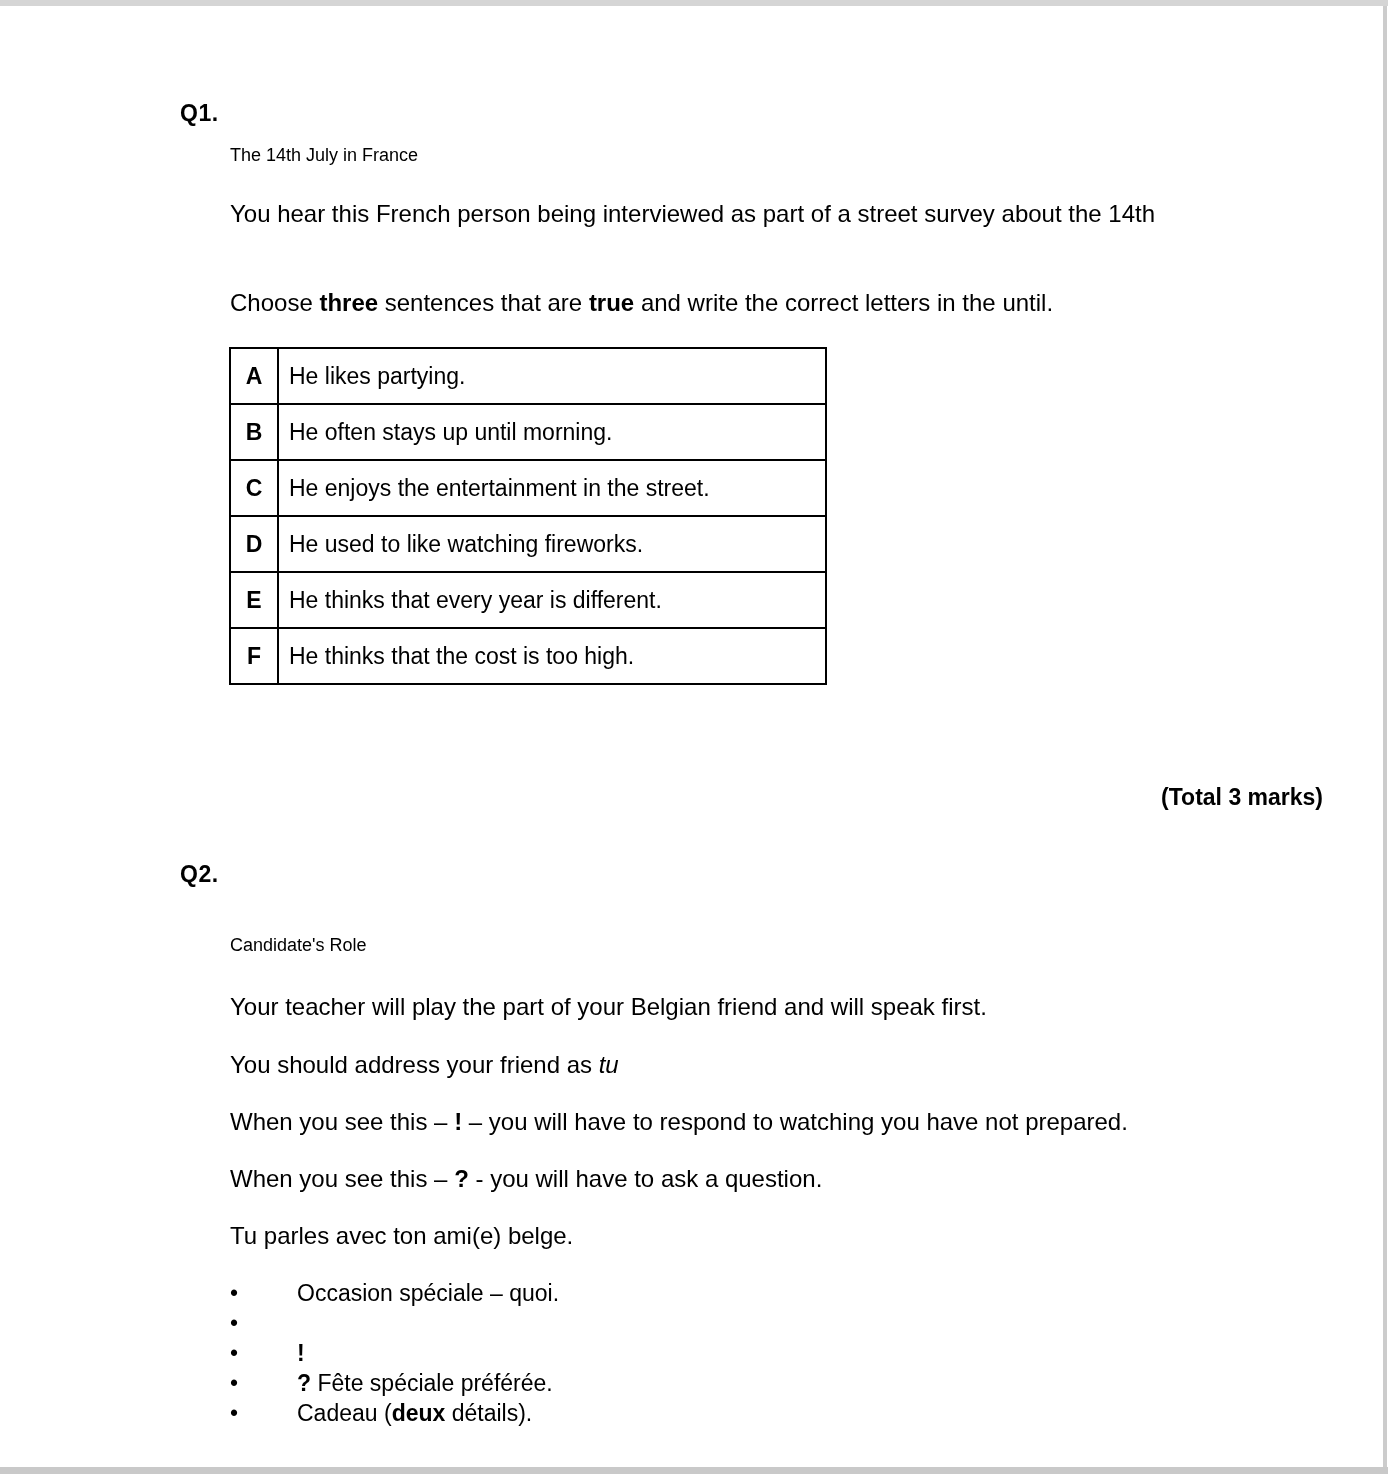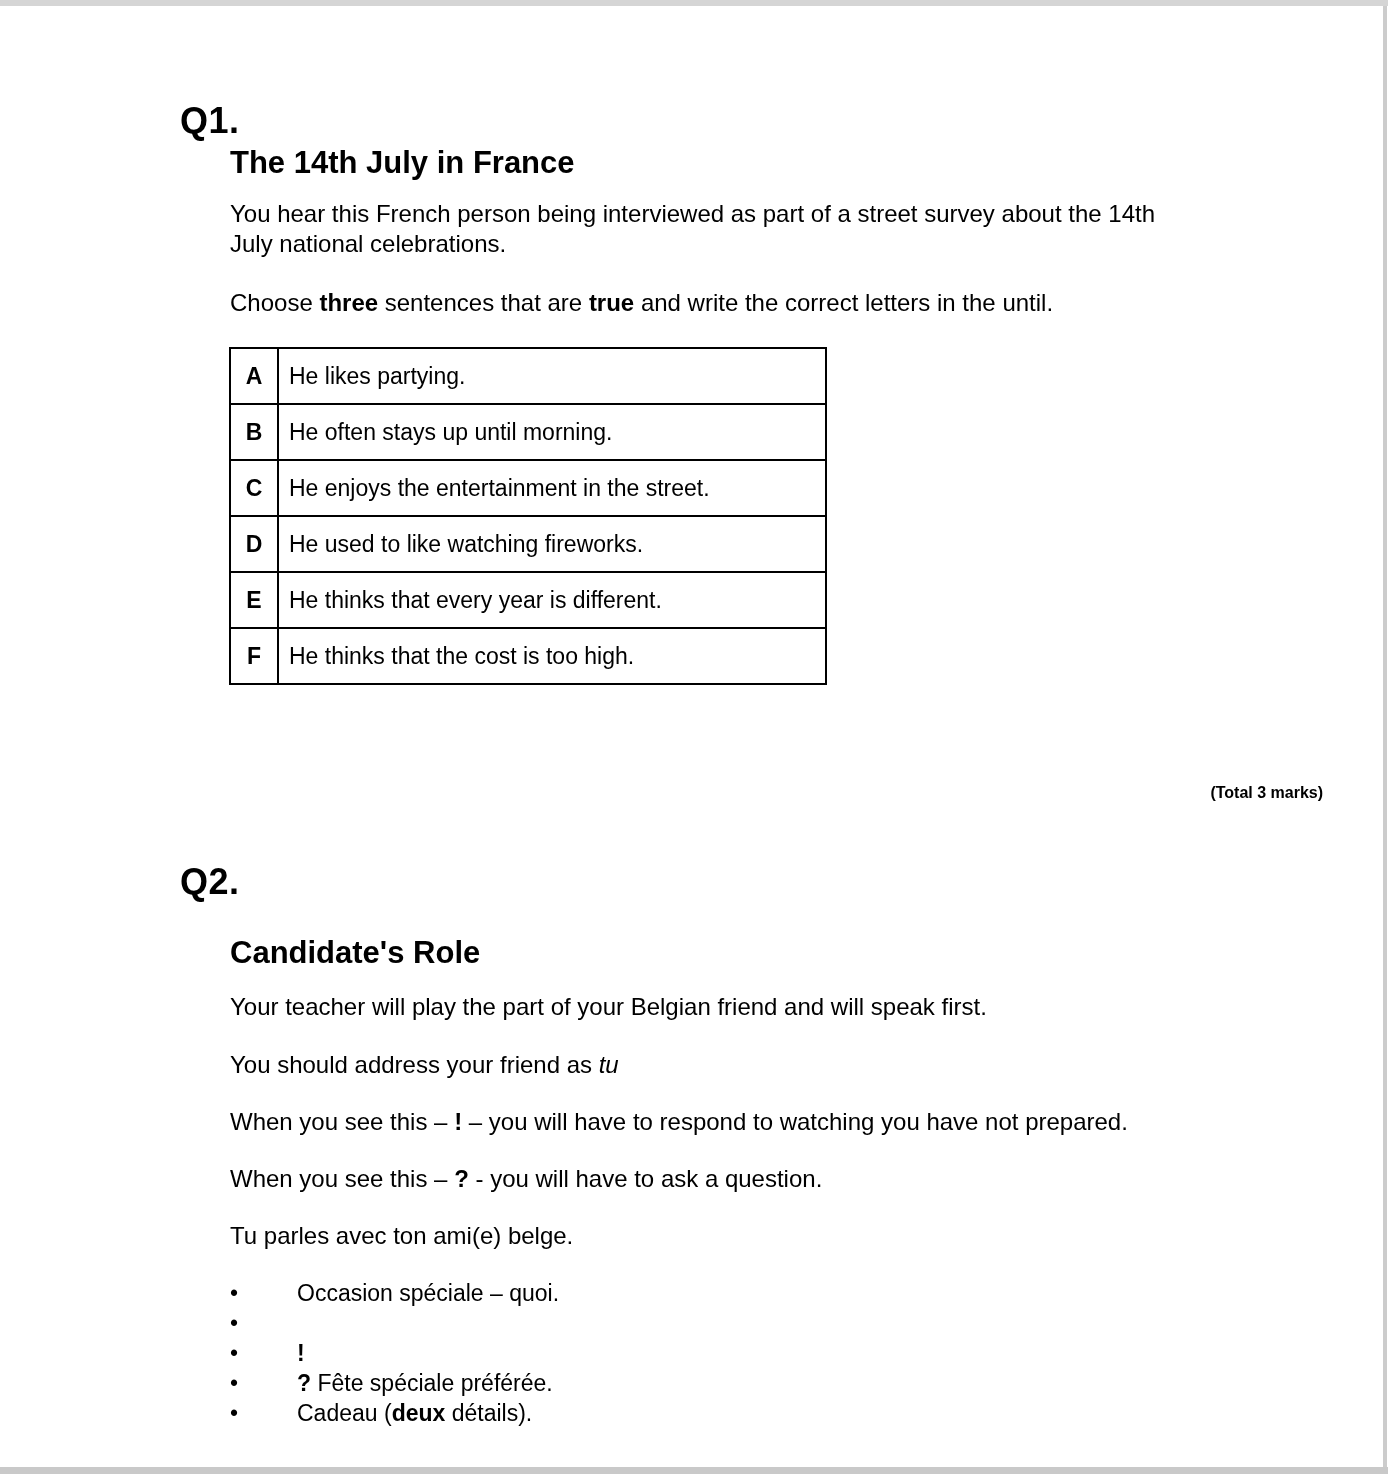--- a/index.html
+++ b/index.html
@@ -26,29 +26,29 @@
     background: #c9c9c9;
   }
   .right-line {
     position: absolute; top: 6px; right: 1px;
     width: 4px; height: 1461px;
     background: #cccccc;
   }
   .q-label {
     position: absolute;
     left: 180px;
-    font-size: 36px;
+    font-size: 23px;
     font-weight: bold;
     letter-spacing: 0.5px;
   }
   .section-title {
     position: absolute;
     left: 230px;
-    font-size: 31px;
-    font-weight: bold;
+    font-size: 18px;
+    font-weight: normal;
   }
   .para {
     position: absolute;
     left: 230px;
     width: 1020px;
     font-size: 24px;
     line-height: 30px;
   }
   .options-table {
     position: absolute;
@@ -72,21 +72,21 @@
     width: 528px;
     padding-left: 10px;
     padding-right: 8px;
   }
   .total-marks {
     position: absolute;
     left: 230px;
     top: 784px;
     width: 1093px;
     text-align: right;
-    font-size: 16px;
+    font-size: 23px;
     font-weight: bold;
   }
   .bullet-list {
     position: absolute;
     left: 230px;
     top: 1278px;
     width: 1020px;
     font-size: 23px;
   }
   .bullet-row {
@@ -107,21 +107,20 @@
 <div class="top-bar"></div>
 <div class="bottom-bar"></div>
 <div class="right-line"></div>
 
 <div class="q-label" style="top:100px;">Q1.</div>
 
 <div class="section-title" style="top:145px;">The 14th July in France</div>
 
 <div class="para" style="top:199px;">
   <div>You hear this French person being interviewed as part of a street survey about the 14th</div>
-  <div>July national celebrations.</div>
 </div>
 
 <div class="para" style="top:288px;"><span>Choose </span><b>three</b><span> sentences that are </span><b>true</b><span> and write the correct letters in the until.</span></div>
 
 <table class="options-table">
   <tbody>
     <tr>
       <td class="letter-cell">A</td>
       <td class="option-cell">He likes partying.</td>
     </tr>

